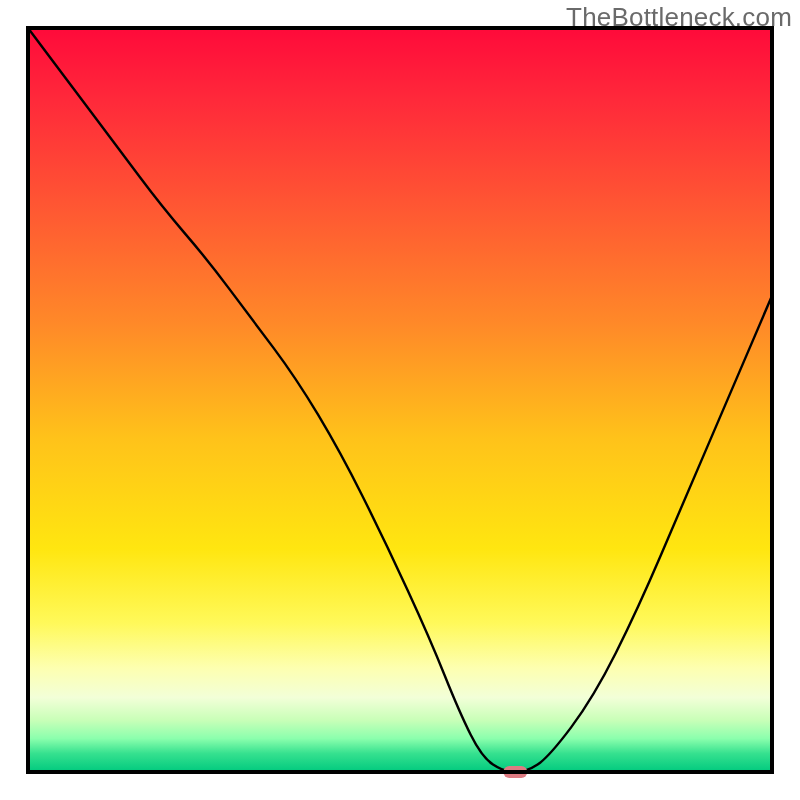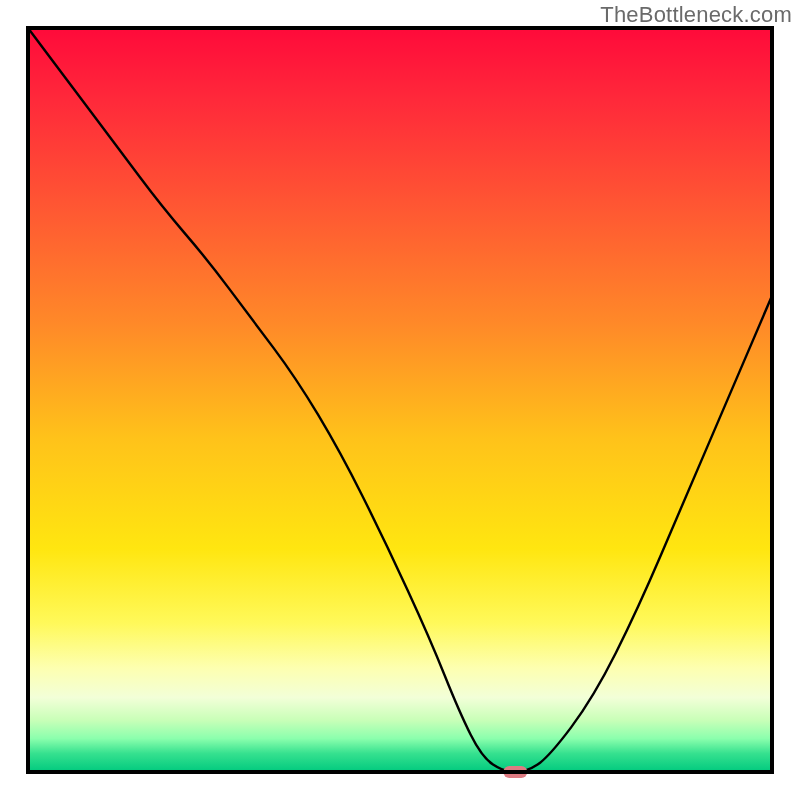--- a/index.html
+++ b/index.html
@@ -17,21 +17,21 @@
   }
   svg {
     position: absolute;
     top: 0;
     left: 0;
   }
   .watermark {
     position: absolute;
     top: 2px;
     right: 8px;
-    font-size: 22px;
+    font-size: 26px;
     font-weight: 500;
     color: #6a6a6a;
     letter-spacing: 0.2px;
     user-select: none;
   }
 </style>
 </head>
 <body>
 
 <div class="stage">

